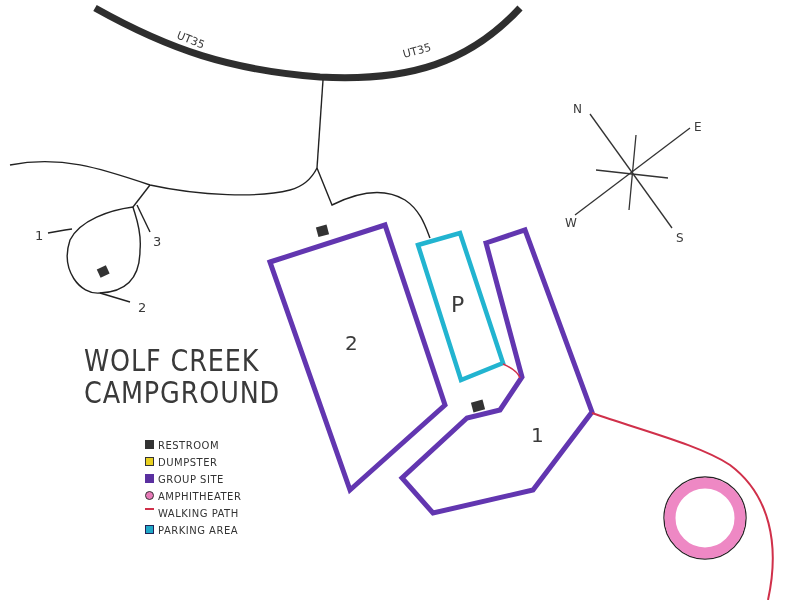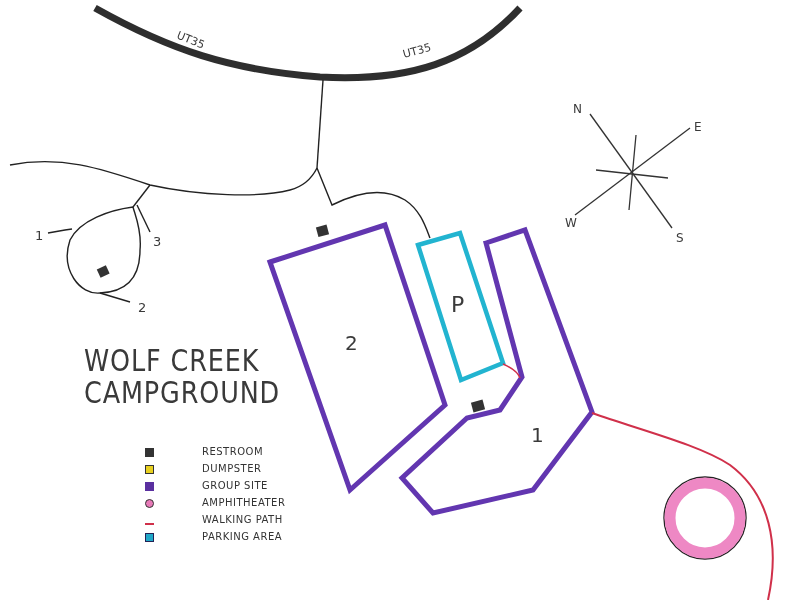--- a/index.html
+++ b/index.html
@@ -1,20 +1,20 @@
 <!DOCTYPE html>
 <html><head>
 <meta charset="utf-8">
 <style>
   html,body{margin:0;padding:0;background:#ffffff;}
   body{width:800px;height:600px;overflow:hidden;position:relative;font-family:"DejaVu Sans",sans-serif;}
   svg{position:absolute;left:0;top:0;}
   .hand{font-family:"DejaVu Sans",sans-serif;fill:#3a3a3a;}
   .legend{position:absolute;left:145px;top:440px;font-family:"DejaVu Sans",sans-serif;font-size:10px;color:#333;letter-spacing:0.5px;}
-  .legend .row{display:flex;align-items:flex-end;height:17px;gap:44px;}
+  .legend .row{display:flex;align-items:flex-start;height:17px;}
   .legend .sw{width:9px;height:9px;margin-right:4px;box-sizing:border-box;}
   .legend .label{text-transform:uppercase;font-size:10px;}
   .title{position:absolute;left:84px;top:345px;font-family:"DejaVu Sans",sans-serif;font-weight:normal;font-size:30px;line-height:32px;color:#3a3a3a;letter-spacing:1px;transform:scaleX(0.85);transform-origin:left top;}
 </style>
 </head>
 <body>
 
 <svg width="800" height="600" viewBox="0 0 800 600">
 
   <path d="M95,8 C170,50 230,70 320,77 C410,82 470,62 520,8" fill="none" stroke="#2e2e2e" stroke-width="7" stroke-linecap="butt"></path>

